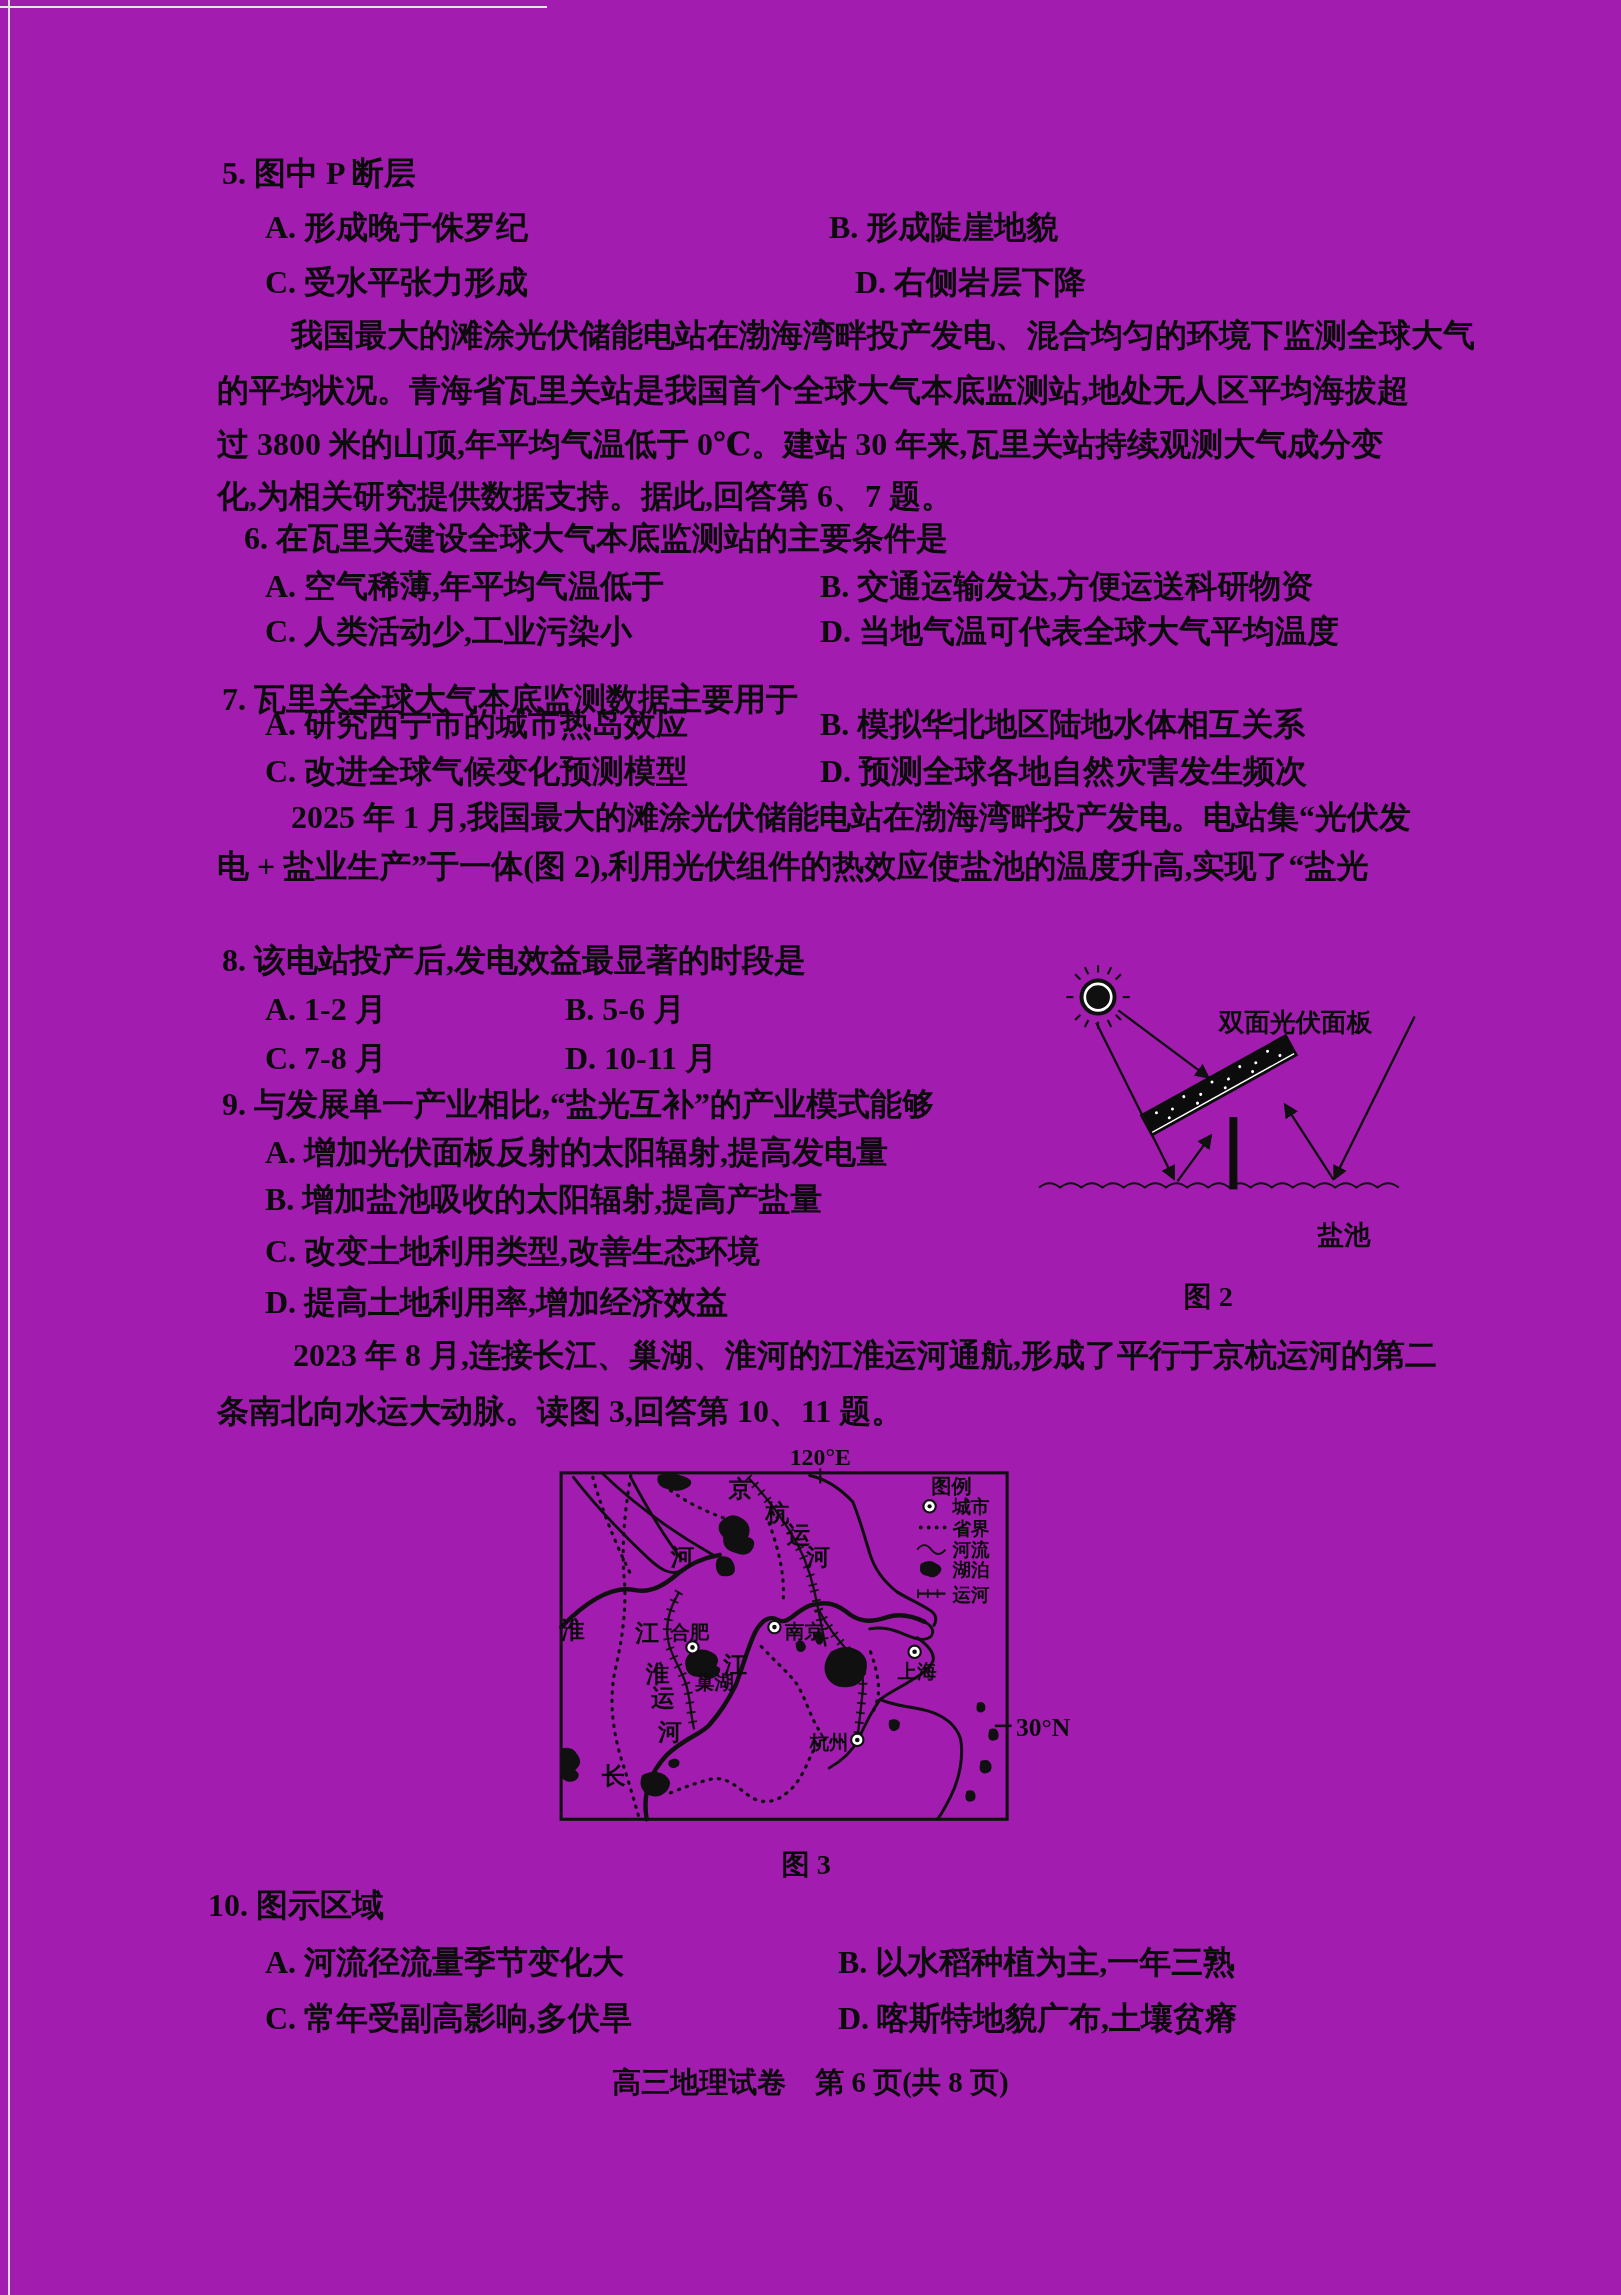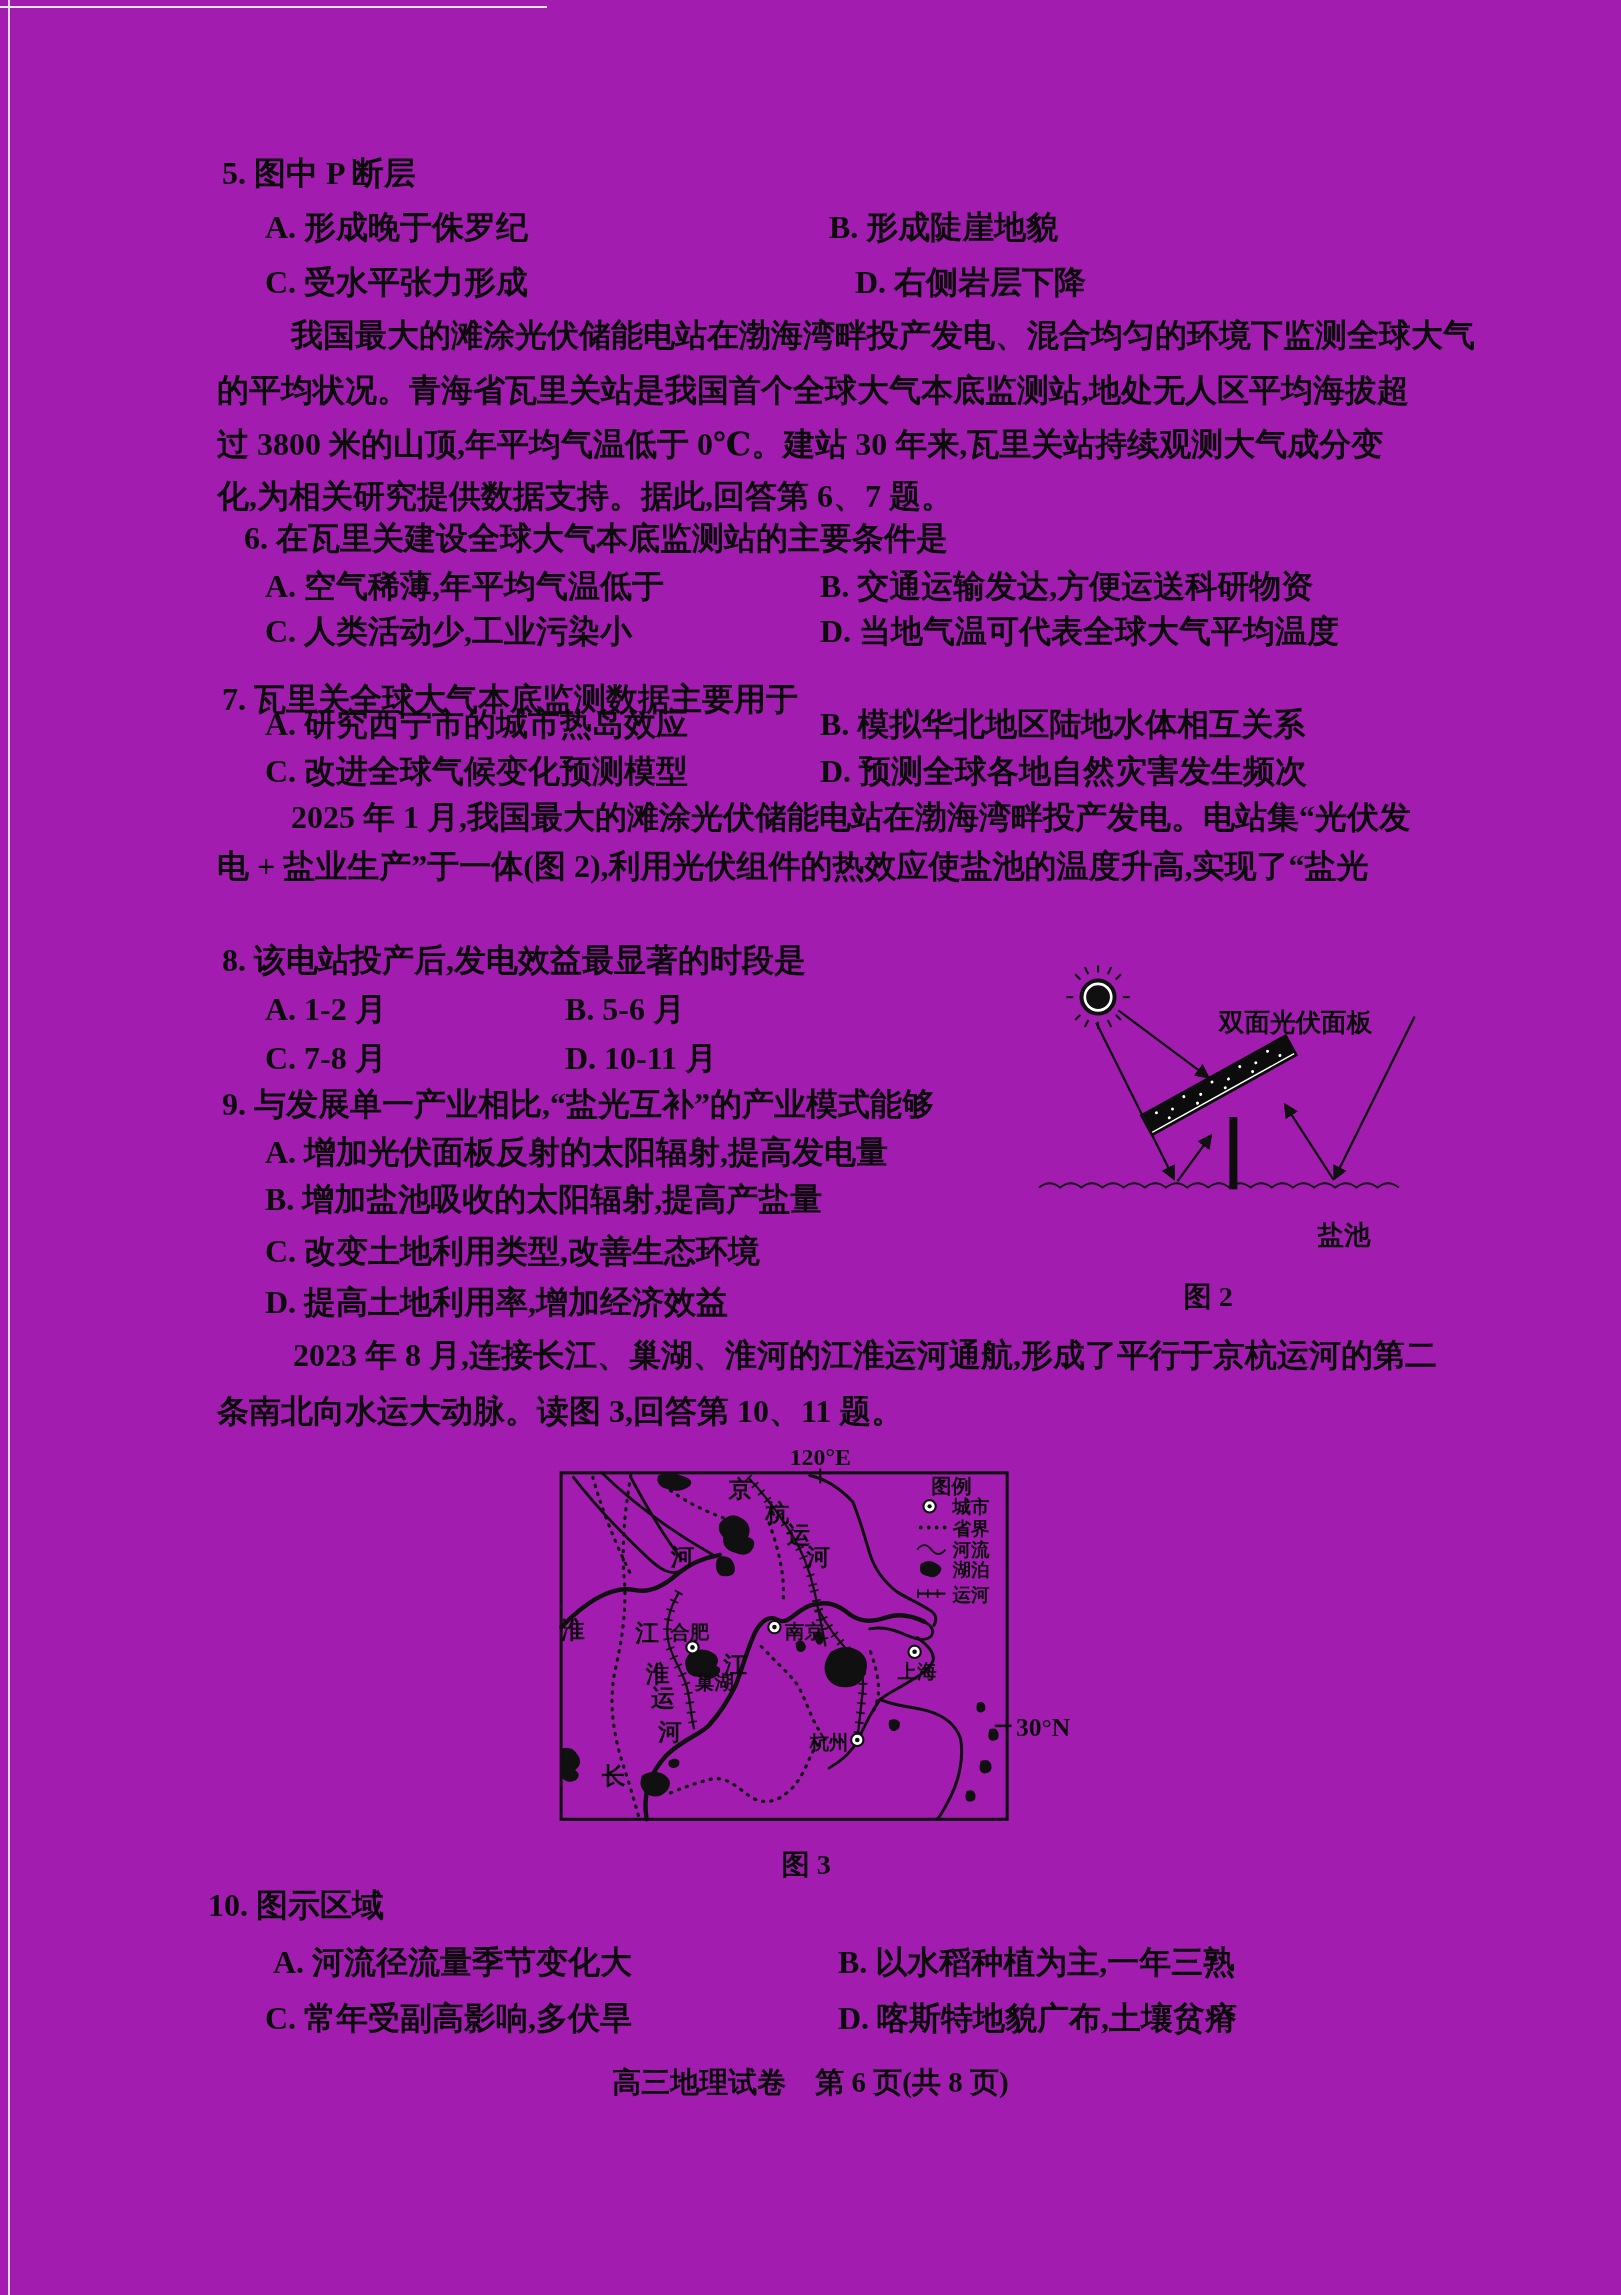--- a/index.html
+++ b/index.html
@@ -242,20 +242,20 @@
       <text x="460" y="152" font-size="21">湖泊</text>
       <path class="canal-ticks" d="M 420,172 L 452,172"></path>
       <path class="canal-line" d="M 420,172 L 452,172"></path>
       <text x="460" y="180" font-size="21">运河</text>
     </g>
 
     <text x="294" y="490" font-size="32" text-anchor="middle">图 3</text>
   </svg>
 
   <div class="t" style="top:1884px;left:208px;">10. 图示区域</div>
-  <div class="t" style="top:1941px;left:265px;margin-left:8px;">A. 河流径流量季节变化大</div>
+  <div class="t" style="top:1941px;left:265px;">A. 河流径流量季节变化大</div>
   <div class="t" style="top:1941px;left:838px;">B. 以水稻种植为主,一年三熟</div>
   <div class="t" style="top:1997px;left:265px;">C. 常年受副高影响,多伏旱</div>
   <div class="t" style="top:1997px;left:838px;">D. 喀斯特地貌广布,土壤贫瘠</div>
 
   <div class="footer" style="top:2063px;">高三地理试卷　第 6 页(共 8 页)</div>
 </div>
 
 
 </body></html>

